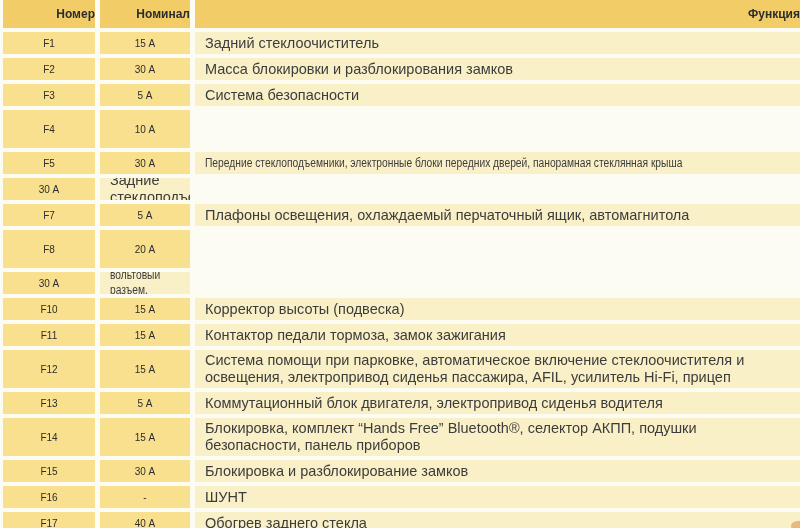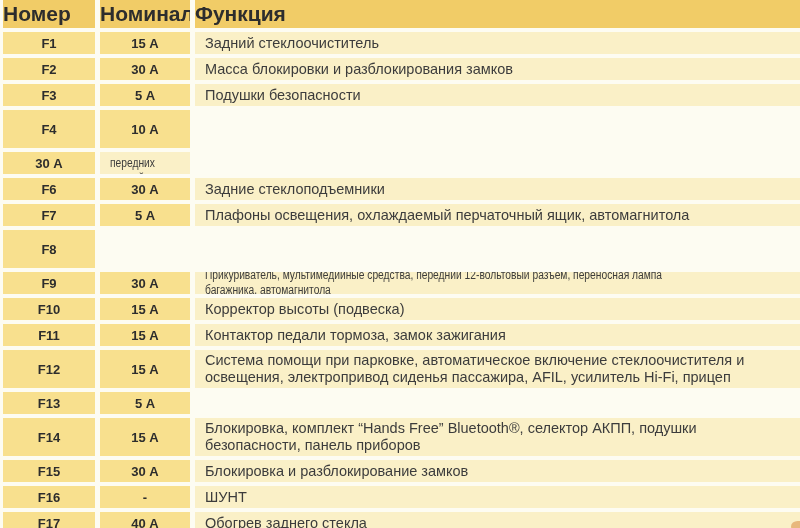--- a/index.html
+++ b/index.html
@@ -23,32 +23,32 @@
     height:22px;flex:0 0 auto;
   }
   .row.tall{height:38px;}
   .row.header{height:28px;}
   .cell{
     display:flex;align-items:center;justify-content:center;
     overflow:hidden;
   }
   .cell.num,.cell.rating{
     background:var(--label-cell-bg,#f8e08e);
-    font-weight:bold;font-size:13px;color:var(--text-dark,#2d2d2d);
+    font-weight:normal;font-size:10px;color:var(--text-dark,#2d2d2d);
   }
   .cell.func{
     background:var(--function-cell-bg,#faf0c7);
     justify-content:flex-start;
     padding:0 8px 0 10px;
     font-size:14.5px;line-height:17px;color:var(--text-body,#3c3c3c);
   }
   .header .cell{
     background:var(--header-bg,#f1cc67);
-    font-weight:bold;font-size:21px;color:var(--text-dark,#2d2d2d);
-    justify-content:flex-start;padding:0;
+    font-weight:bold;font-size:12px;color:var(--text-dark,#2d2d2d);
+    justify-content:flex-end;padding:0;
   }
   
   .row.small .func-text{
     display:inline-block;
     width:117%;
     transform:scaleX(0.855);
     transform-origin:0 50%;
     font-size:12px;line-height:15px;
   }
   .watermark{
@@ -101,46 +101,46 @@
   </div>
 
   <div class="row">
     <div class="cell num">
       <span class="num-text">F3</span>
     </div>
     <div class="cell rating">
       <span class="rating-text">5 А</span>
     </div>
     <div class="cell func">
-      <span class="func-text">Подушки безопасности</span>
+      <span class="func-text">Система безопасности</span>
     </div>
   </div>
 
   <div class="row tall small">
     <div class="cell num">
       <span class="num-text">F4</span>
     </div>
     <div class="cell rating">
       <span class="rating-text">10 А</span>
     </div>
   </div>
 
   <div class="row small">
+    <div class="cell num">
+      <span class="num-text">F5</span>
+    </div>
     <div class="cell rating">
       <span class="rating-text">30 А</span>
     </div>
     <div class="cell func">
       <span class="func-text">Передние стеклоподъемники, электронные блоки передних дверей, панорамная стеклянная крыша</span>
     </div>
   </div>
 
   <div class="row">
-    <div class="cell num">
-      <span class="num-text">F6</span>
-    </div>
     <div class="cell rating">
       <span class="rating-text">30 А</span>
     </div>
     <div class="cell func">
       <span class="func-text">Задние стеклоподъемники</span>
     </div>
   </div>
 
   <div class="row">
     <div class="cell num">
@@ -151,26 +151,26 @@
     </div>
     <div class="cell func">
       <span class="func-text">Плафоны освещения, охлаждаемый перчаточный ящик, автомагнитола</span>
     </div>
   </div>
 
   <div class="row tall small">
     <div class="cell num">
       <span class="num-text">F8</span>
     </div>
+    <div class="cell rating">
+      <span class="rating-text">20 А</span>
+    </div>
   </div>
 
   <div class="row small">
-    <div class="cell num">
-      <span class="num-text">F9</span>
-    </div>
     <div class="cell rating">
       <span class="rating-text">30 А</span>
     </div>
     <div class="cell func">
       <span class="func-text">Прикуриватель, мультимедийные средства, передний 12-вольтовый разъем, переносная лампа багажника, автомагнитола</span>
     </div>
   </div>
 
   <div class="row">
     <div class="cell num">
@@ -207,20 +207,23 @@
       <span class="func-text">Система помощи при парковке, автоматическое включение стеклоочистителя и освещения, электропривод сиденья пассажира, AFIL, усилитель Hi-Fi, прицеп</span>
     </div>
   </div>
 
   <div class="row">
     <div class="cell num">
       <span class="num-text">F13</span>
     </div>
     <div class="cell rating">
       <span class="rating-text">5 А</span>
+    </div>
+    <div class="cell func">
+      <span class="func-text">Коммутационный блок двигателя, электропривод сиденья водителя</span>
     </div>
   </div>
 
   <div class="row tall">
     <div class="cell num">
       <span class="num-text">F14</span>
     </div>
     <div class="cell rating">
       <span class="rating-text">15 А</span>
     </div>

